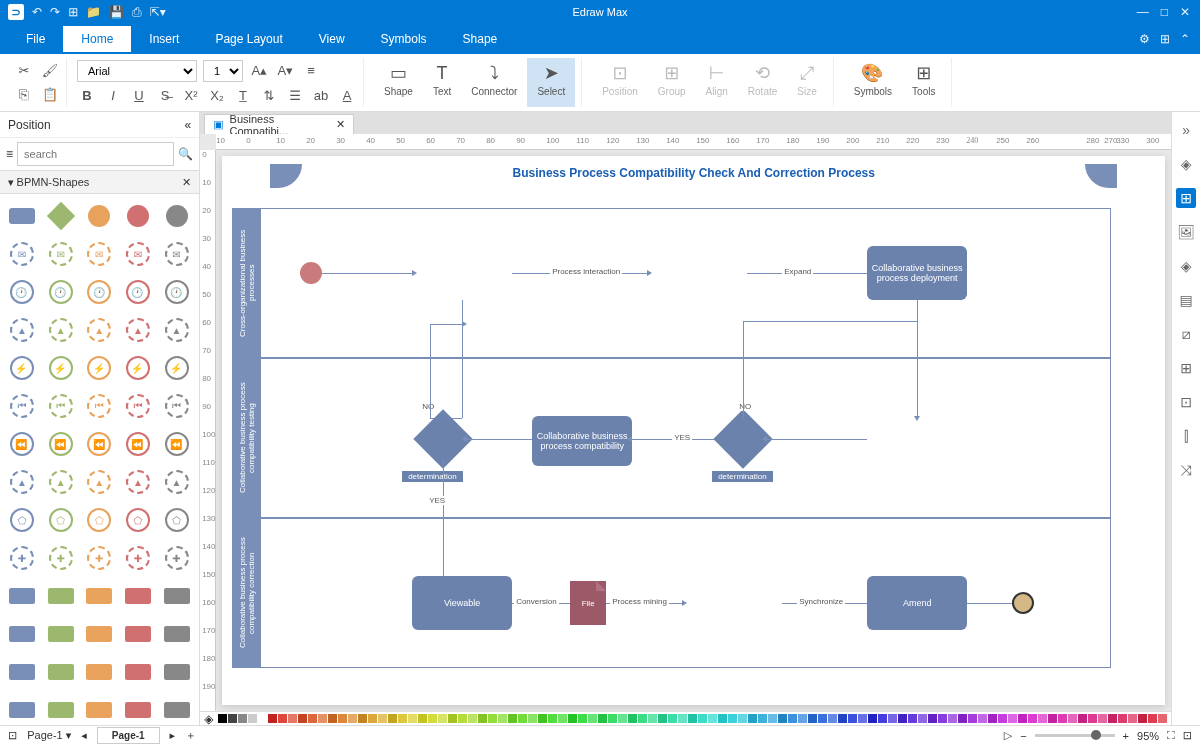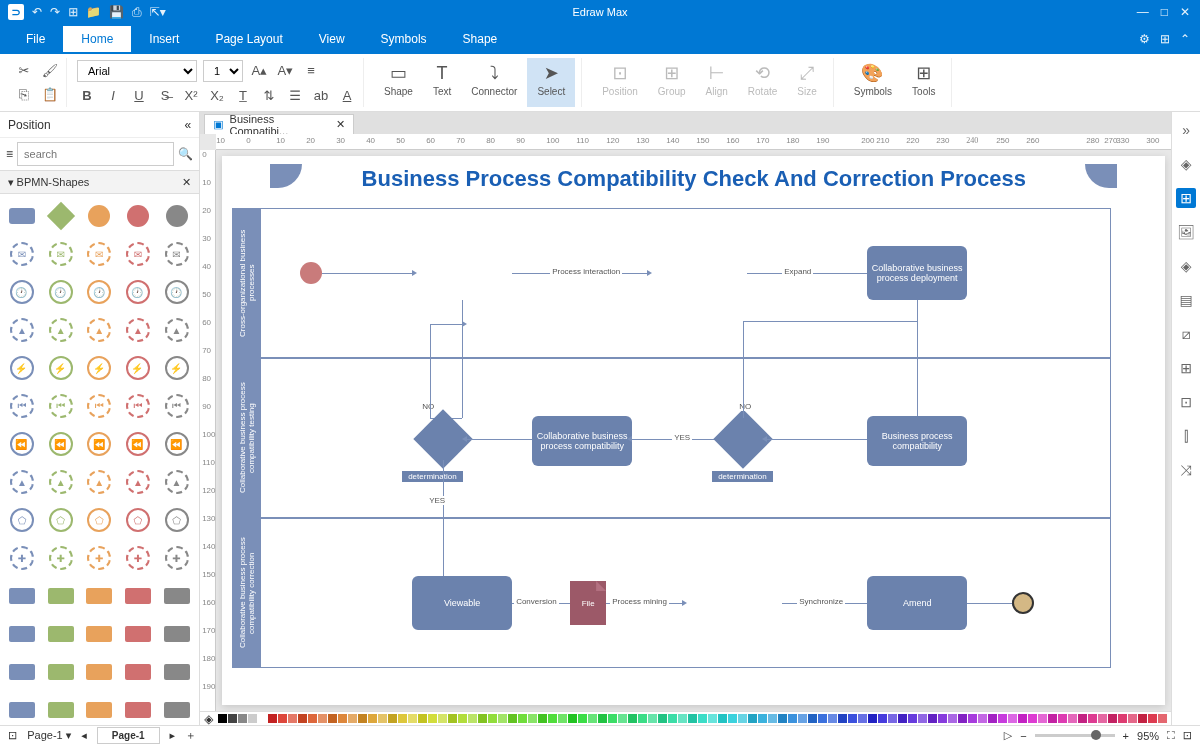--- a/index.html
+++ b/index.html
@@ -33,21 +33,21 @@
 .shape{width:32px;height:32px;display:flex;align-items:center;justify-content:center;cursor:pointer}
 .canvas-area{flex:1;background:#e8e8e8;position:relative;display:flex;flex-direction:column}
 .tab-strip{height:22px;background:#e0e0e0;display:flex;align-items:flex-end;padding-left:4px}
 .doc-tab{height:20px;background:#fff;padding:0 8px;display:flex;align-items:center;gap:6px;font-size:11px;border:1px solid #ccc;border-bottom:none;max-width:150px}
 .ruler-h{height:16px;background:#fff;border-bottom:1px solid #ccc;margin-left:16px;position:relative;font-size:8px;color:#888;overflow:hidden}
 .ruler-h span{position:absolute;top:2px}
 .canvas-wrap{flex:1;display:flex;overflow:hidden}
 .ruler-v{width:16px;background:#fff;border-right:1px solid #ccc;position:relative;font-size:8px;color:#888}
 .ruler-v span{position:absolute;left:2px;writing-mode:horizontal-tb}
 .canvas{flex:1;background:#fff;margin:6px;box-shadow:0 2px 8px rgba(0,0,0,.15);position:relative;overflow:hidden}
-.diagram-title{position:absolute;top:10px;left:0;right:0;text-align:center;font-size:22px;font-weight:bold;color:#1a5fb4}
+.diagram-title{position:absolute;top:10px;left:0;right:0;text-align:center;font-size:12px;font-weight:bold;color:#1a5fb4}
 .corner-shape{position:absolute;top:8px;width:32px;height:24px;background:#7a8fb8}
 .corner-l{left:48px;border-radius:0 0 32px 0}
 .corner-r{right:48px;border-radius:0 0 0 32px}
 .swimlane{position:absolute;left:10px;right:54px;border:1px solid #7a8fb8}
 .lane-label{position:absolute;left:0;top:0;bottom:0;width:28px;background:#7a8fb8;color:#fff;font-size:8px;writing-mode:vertical-rl;transform:rotate(180deg);display:flex;align-items:center;justify-content:center;text-align:center;padding:4px 2px}
 .node{position:absolute;background:#6b82ad;color:#fff;font-size:9px;display:flex;align-items:center;justify-content:center;text-align:center;border-radius:6px;padding:4px}
 .diamond{width:42px;height:42px;background:#6b82ad;transform:rotate(45deg);position:absolute}
 .det-label{position:absolute;background:#6b82ad;color:#fff;font-size:8px;padding:1px 6px}
 .arrow-label{position:absolute;font-size:8px;color:#555;background:#fff;padding:0 2px}
 .start-circle{position:absolute;width:22px;height:22px;background:#c97b7b;border-radius:50%}
@@ -451,21 +451,21 @@
         <span style="left: 330px;">100</span>
         <span style="left: 360px;">110</span>
         <span style="left: 390px;">120</span>
         <span style="left: 420px;">130</span>
         <span style="left: 450px;">140</span>
         <span style="left: 480px;">150</span>
         <span style="left: 510px;">160</span>
         <span style="left: 540px;">170</span>
         <span style="left: 570px;">180</span>
         <span style="left: 600px;">190</span>
-        <span style="left: 645px;">200</span>
+        <span style="left: 630px;">200</span>
         <span style="left: 660px;">210</span>
         <span style="left: 690px;">220</span>
         <span style="left: 720px;">230</span>
         <span style="left: 750px; font-family: Liberation Serif, serif;">240</span>
         <span style="left: 780px;">250</span>
         <span style="left: 810px;">260</span>
         <span style="left: 888px;">270</span>
         <span style="left: 870px;">280</span>
         <span style="left: 900px;">330</span>
         <span style="left: 930px;">300</span>
@@ -527,21 +527,20 @@
         <div class="node" style="top:260px;left:310px;width:100px;height:50px">Collaborative business process compatibility</div>
         <div class="line arrow-l" style="top:283px;left:410px;width:90px;height:1px"></div>
         <div class="arrow-label" style="top:277px;left:450px">YES</div>
         <div class="diamond" style="top:262px;left:500px"></div>
         <div class="det-label" style="top:315px;left:490px">determination</div>
         <div class="line arrow-l" style="top:283px;left:545px;width:100px;height:1px"></div>
         <div class="arrow-label" style="top:246px;left:515px">NO</div>
         <div class="line" style="top:165px;left:521px;width:1px;height:97px"></div>
         <div class="line" style="top:165px;left:521px;width:174px;height:1px"></div>
         <div class="line arrow-d" style="top:144px;left:695px;width:1px;height:116px"></div>
-        <div class="node" style="top:260px;left:645px;width:100px;height:50px">Business process compatibility</div>
 
         <div class="line arrow-d" style="top:304px;left:221px;width:1px;height:116px"></div>
         <div class="arrow-label" style="top:340px;left:205px">YES</div>
         <div class="node" style="top:420px;left:190px;width:100px;height:54px">Viewable</div>
         <div class="line arrow-r" style="top:447px;left:290px;width:58px;height:1px"></div>
         <div class="arrow-label" style="top:441px;left:292px">Conversion</div>
         <div class="file-shape" style="top:425px;left:348px">
             <span>File</span>
           </div>
         <div class="line arrow-r" style="top:447px;left:384px;width:76px;height:1px"></div>

